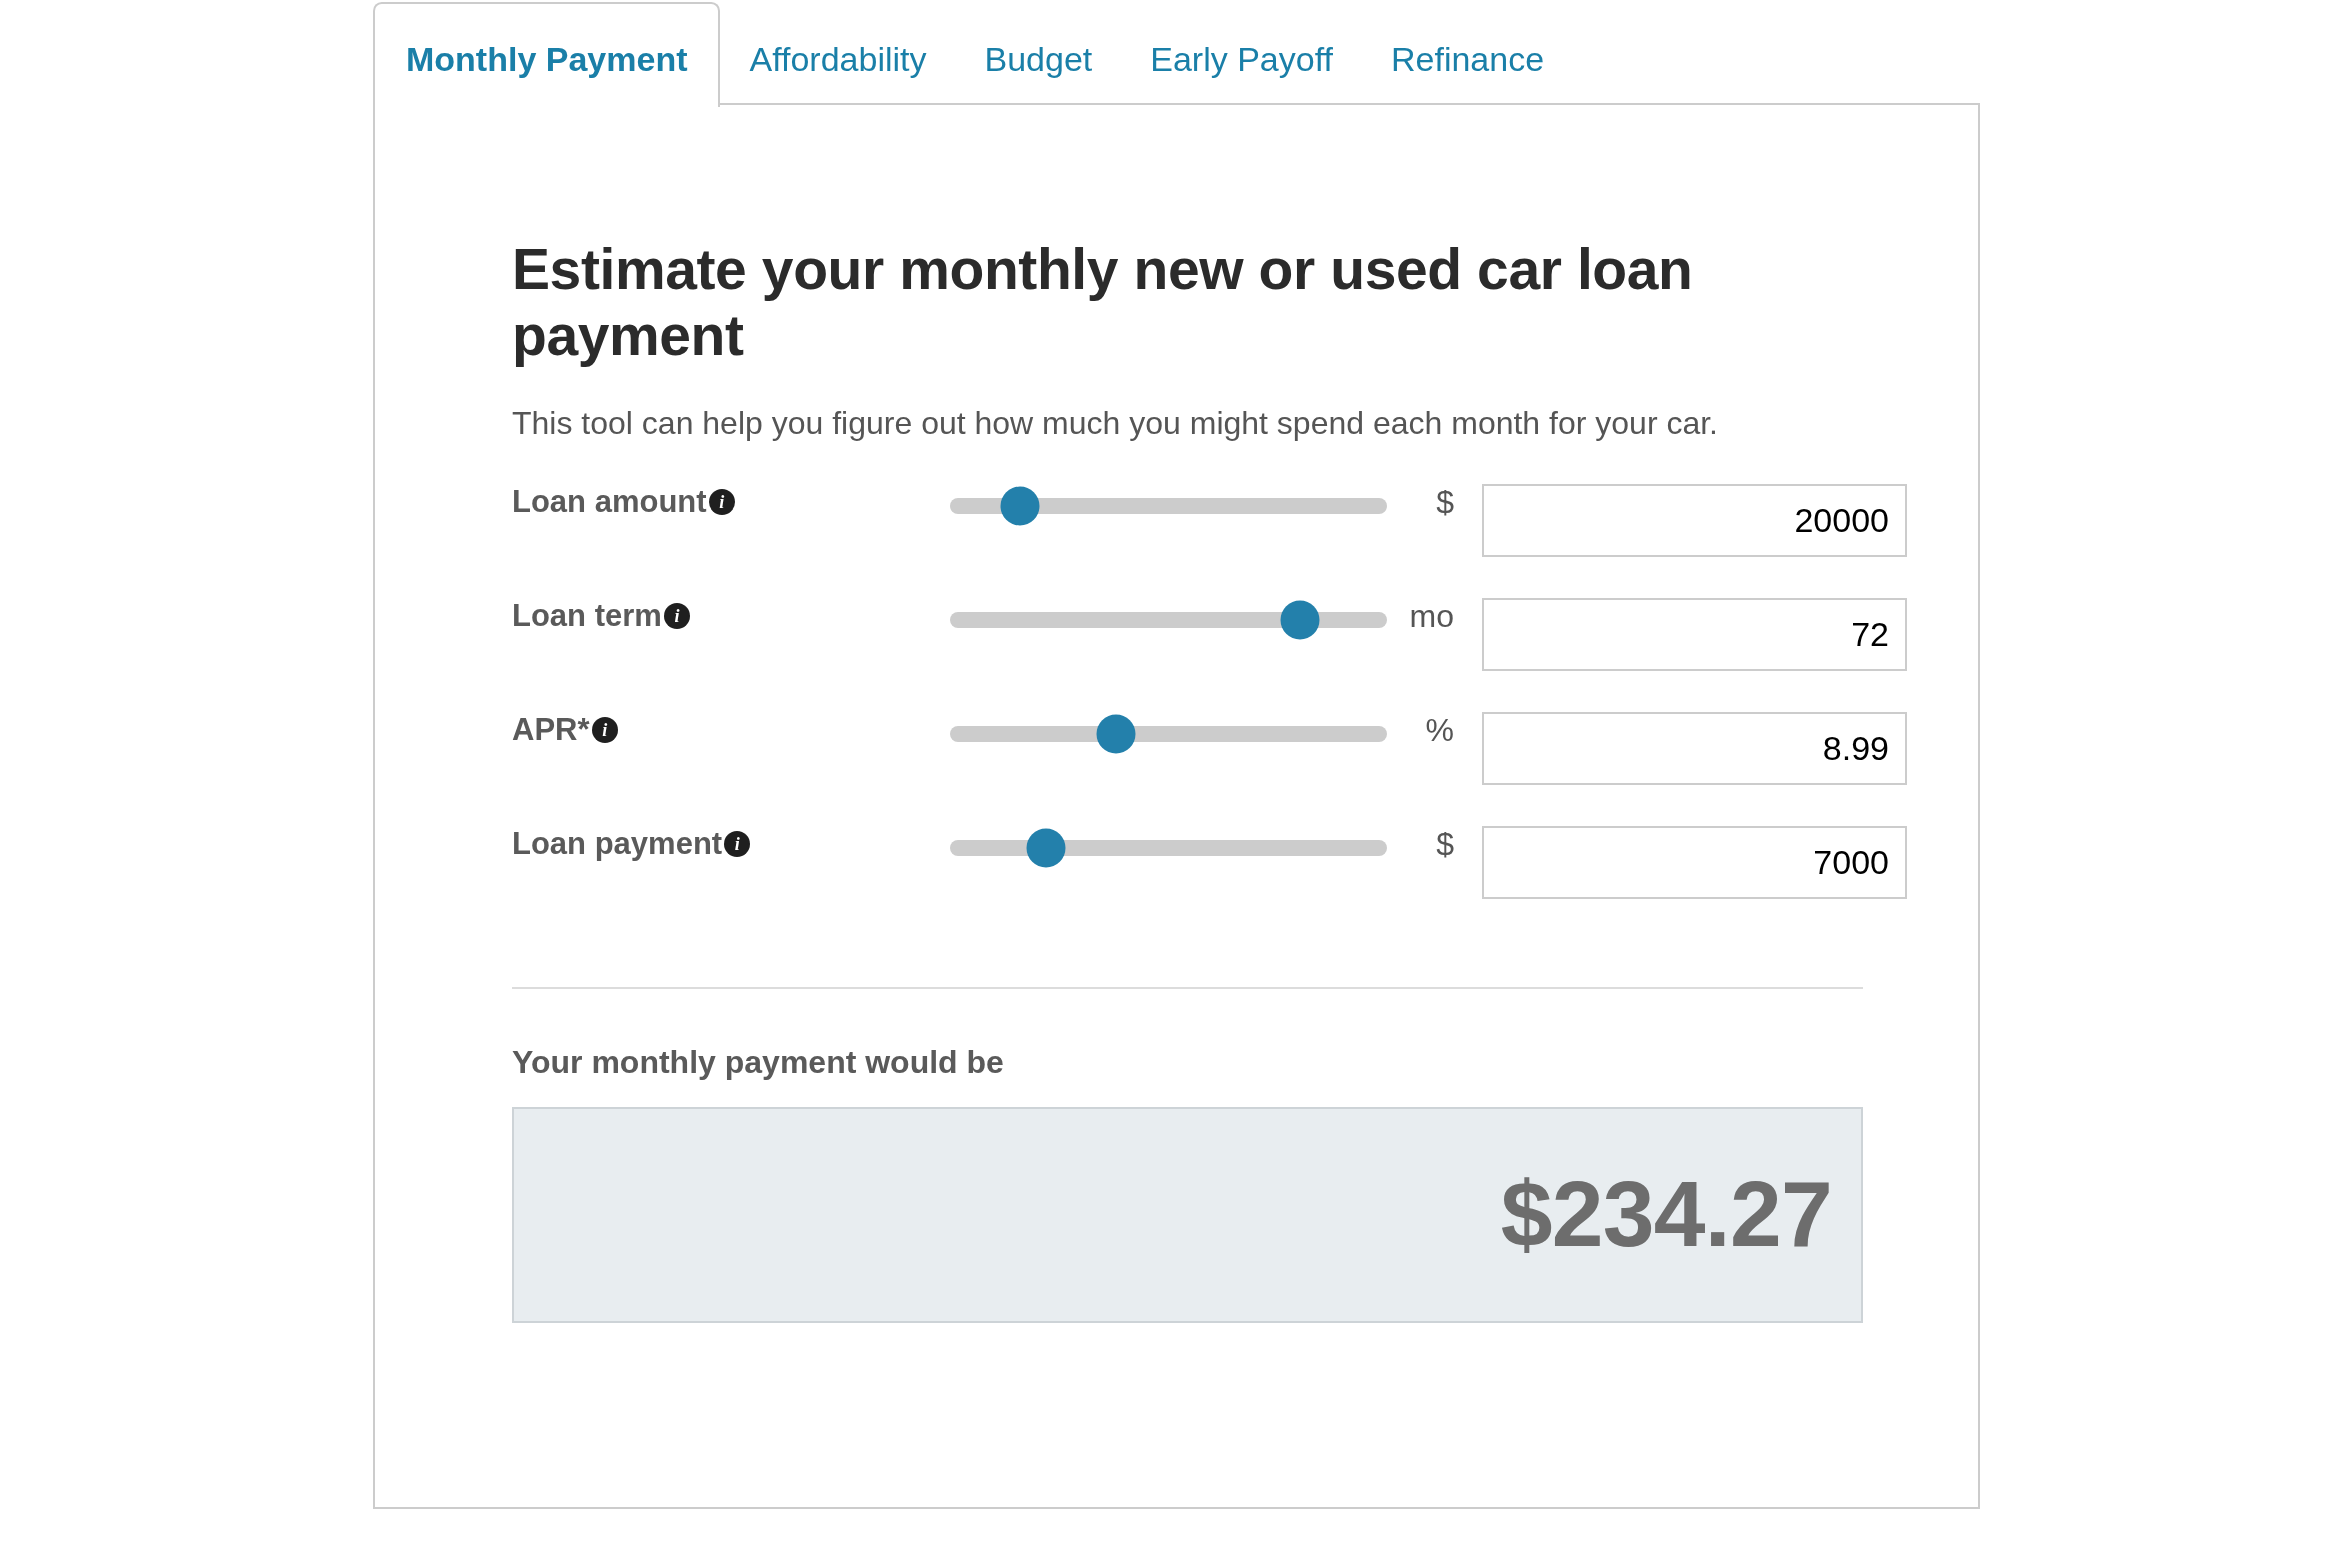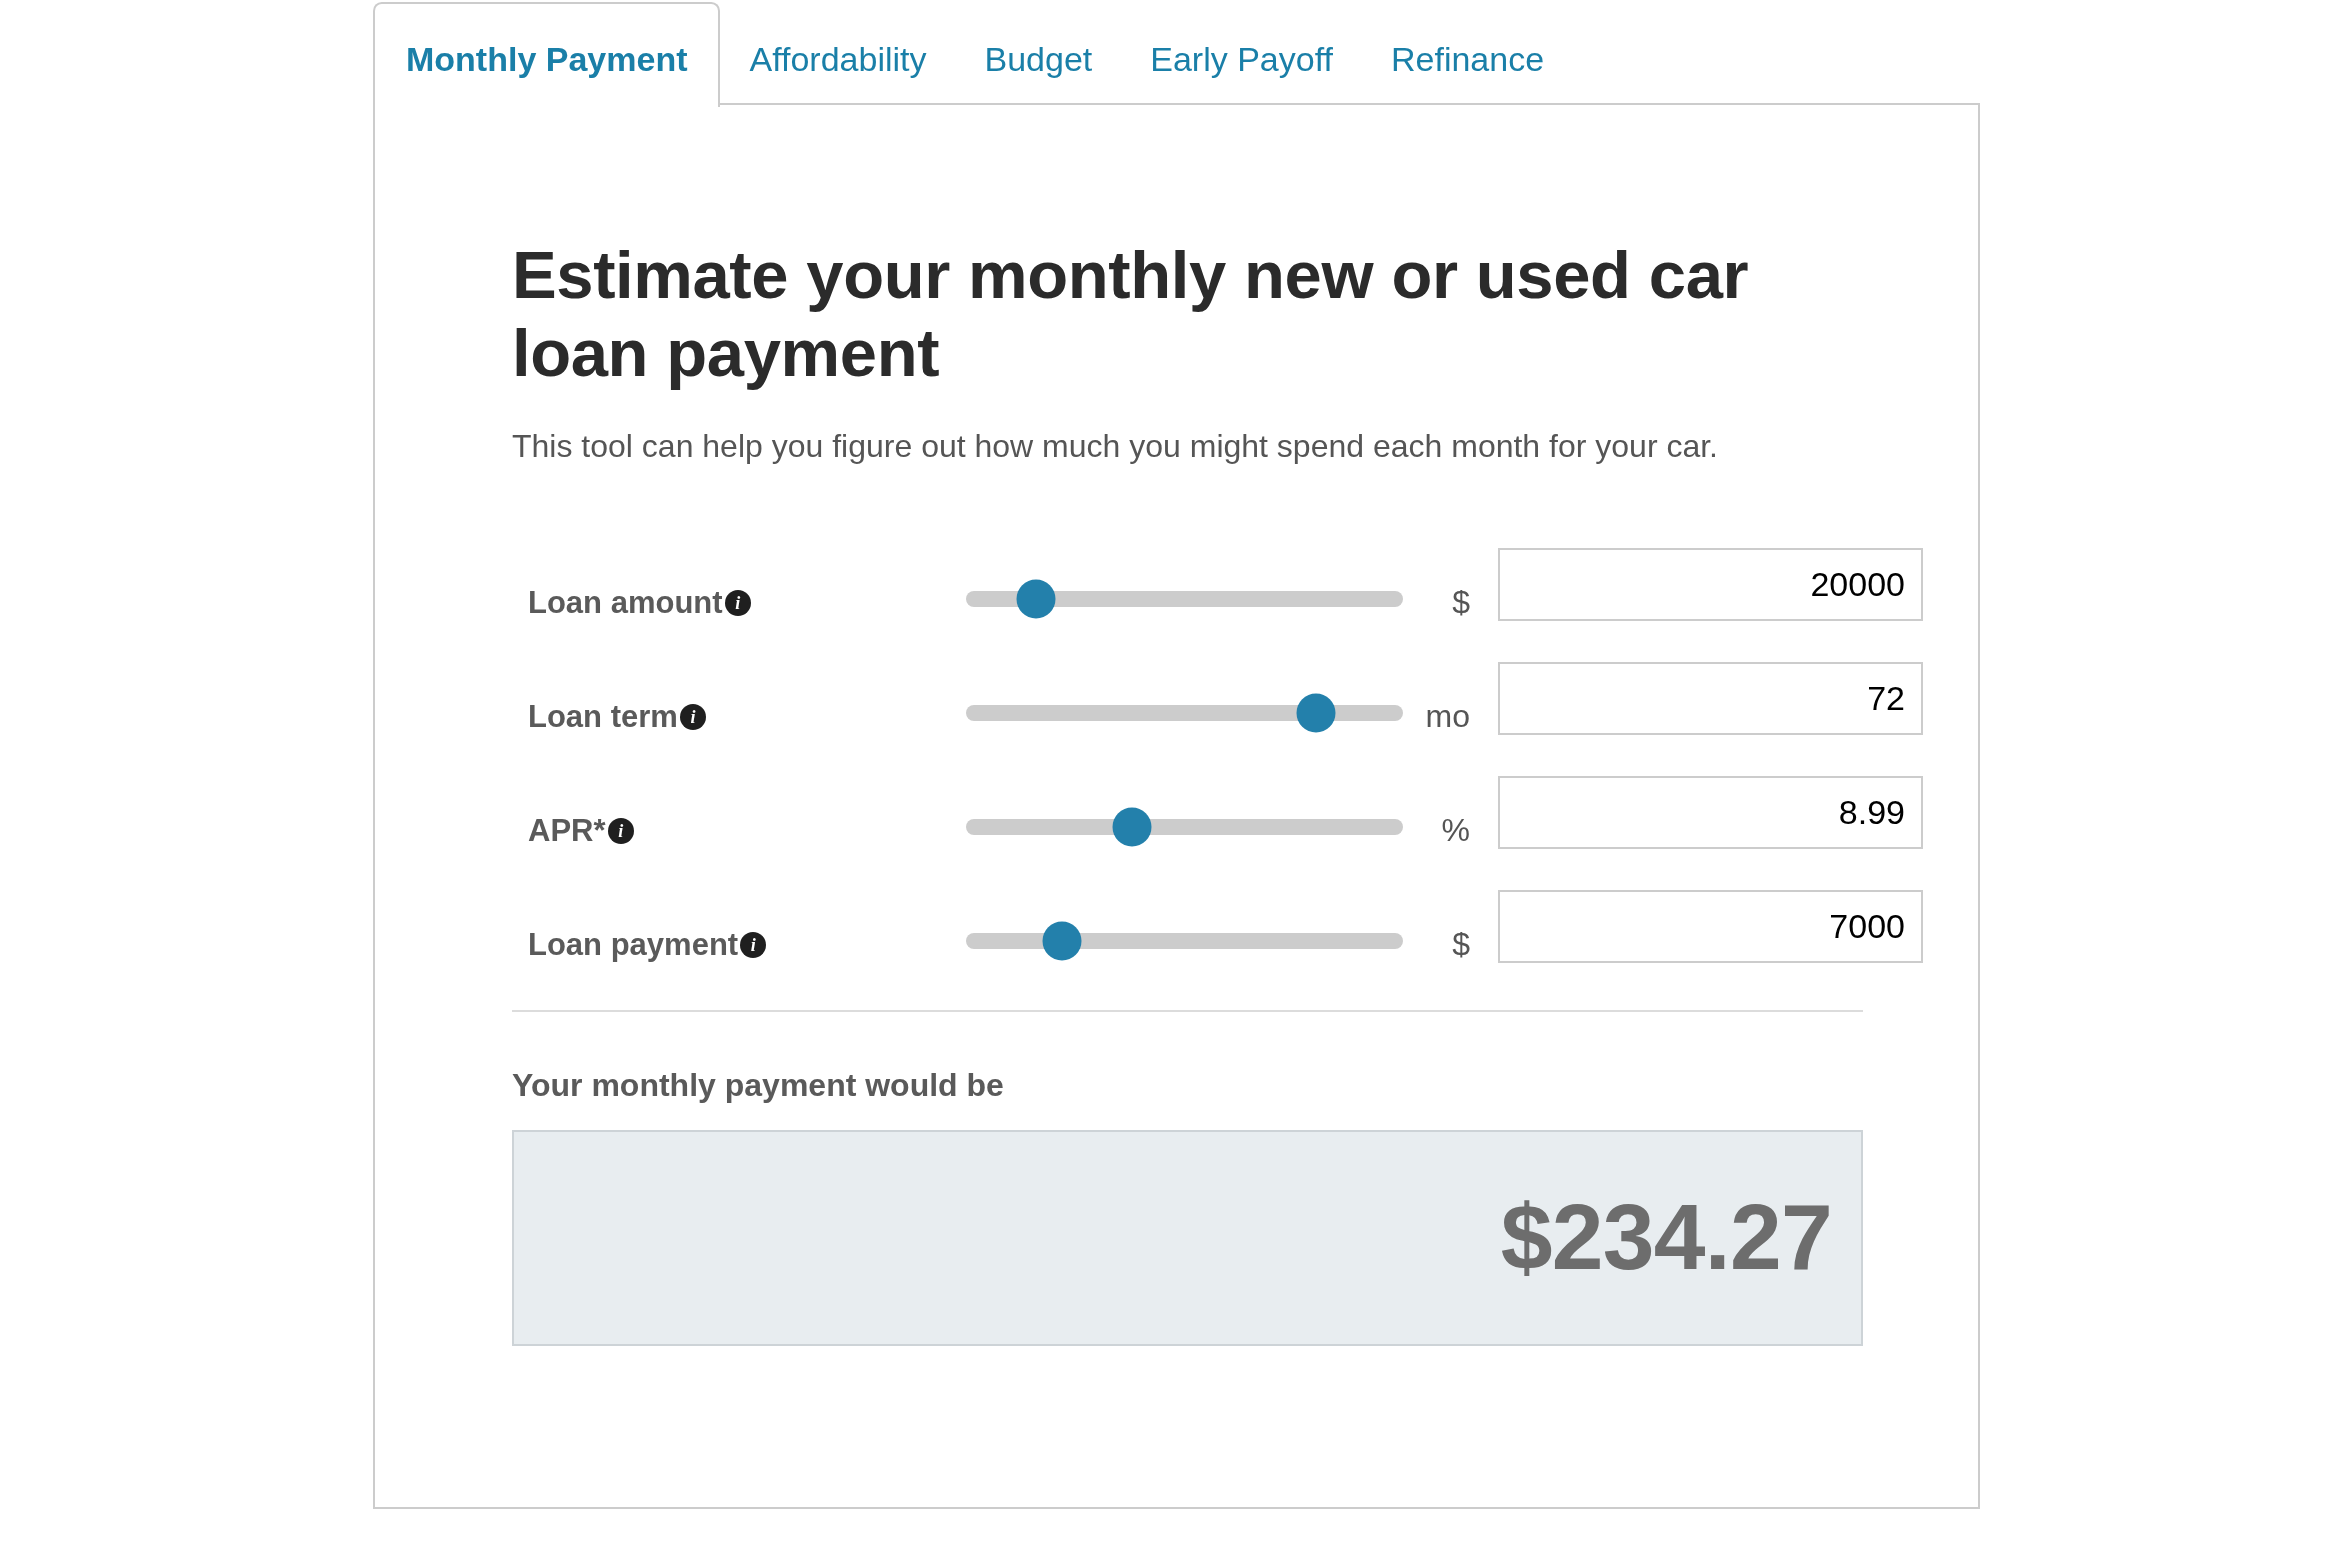--- a/index.html
+++ b/index.html
@@ -66,21 +66,21 @@
   }
 
   .panel-inner {
     position: absolute;
     left: 137px;
     top: 131px;
     width: 1351px;
   }
 
   .headline {
-    font-size: 67px;
+    font-size: 57px;
     font-weight: bold;
     color: #2b2b2b;
     line-height: 1.16;
     letter-spacing: -0.4px;
     margin: 0 0 34px 0;
     max-width: 1333px;
   }
 
   .subhead {
     font-size: 32px;
@@ -88,23 +88,22 @@
     line-height: 1.36;
     margin: 0 0 38px 0;
     max-width: 1304px;
   }
 
   
   .rows { margin: 0; }
 
   .row {
     display: flex;
-    align-items: flex-end;
+    align-items: flex-start;
     height: 114px;
-    margin-left: 16px;
   }
 
   .row-label {
     width: 219px;
     flex: 0 0 219px;
     font-size: 31px;
     font-weight: bold;
     color: #5a5a5a;
     white-space: nowrap;
     display: flex;

